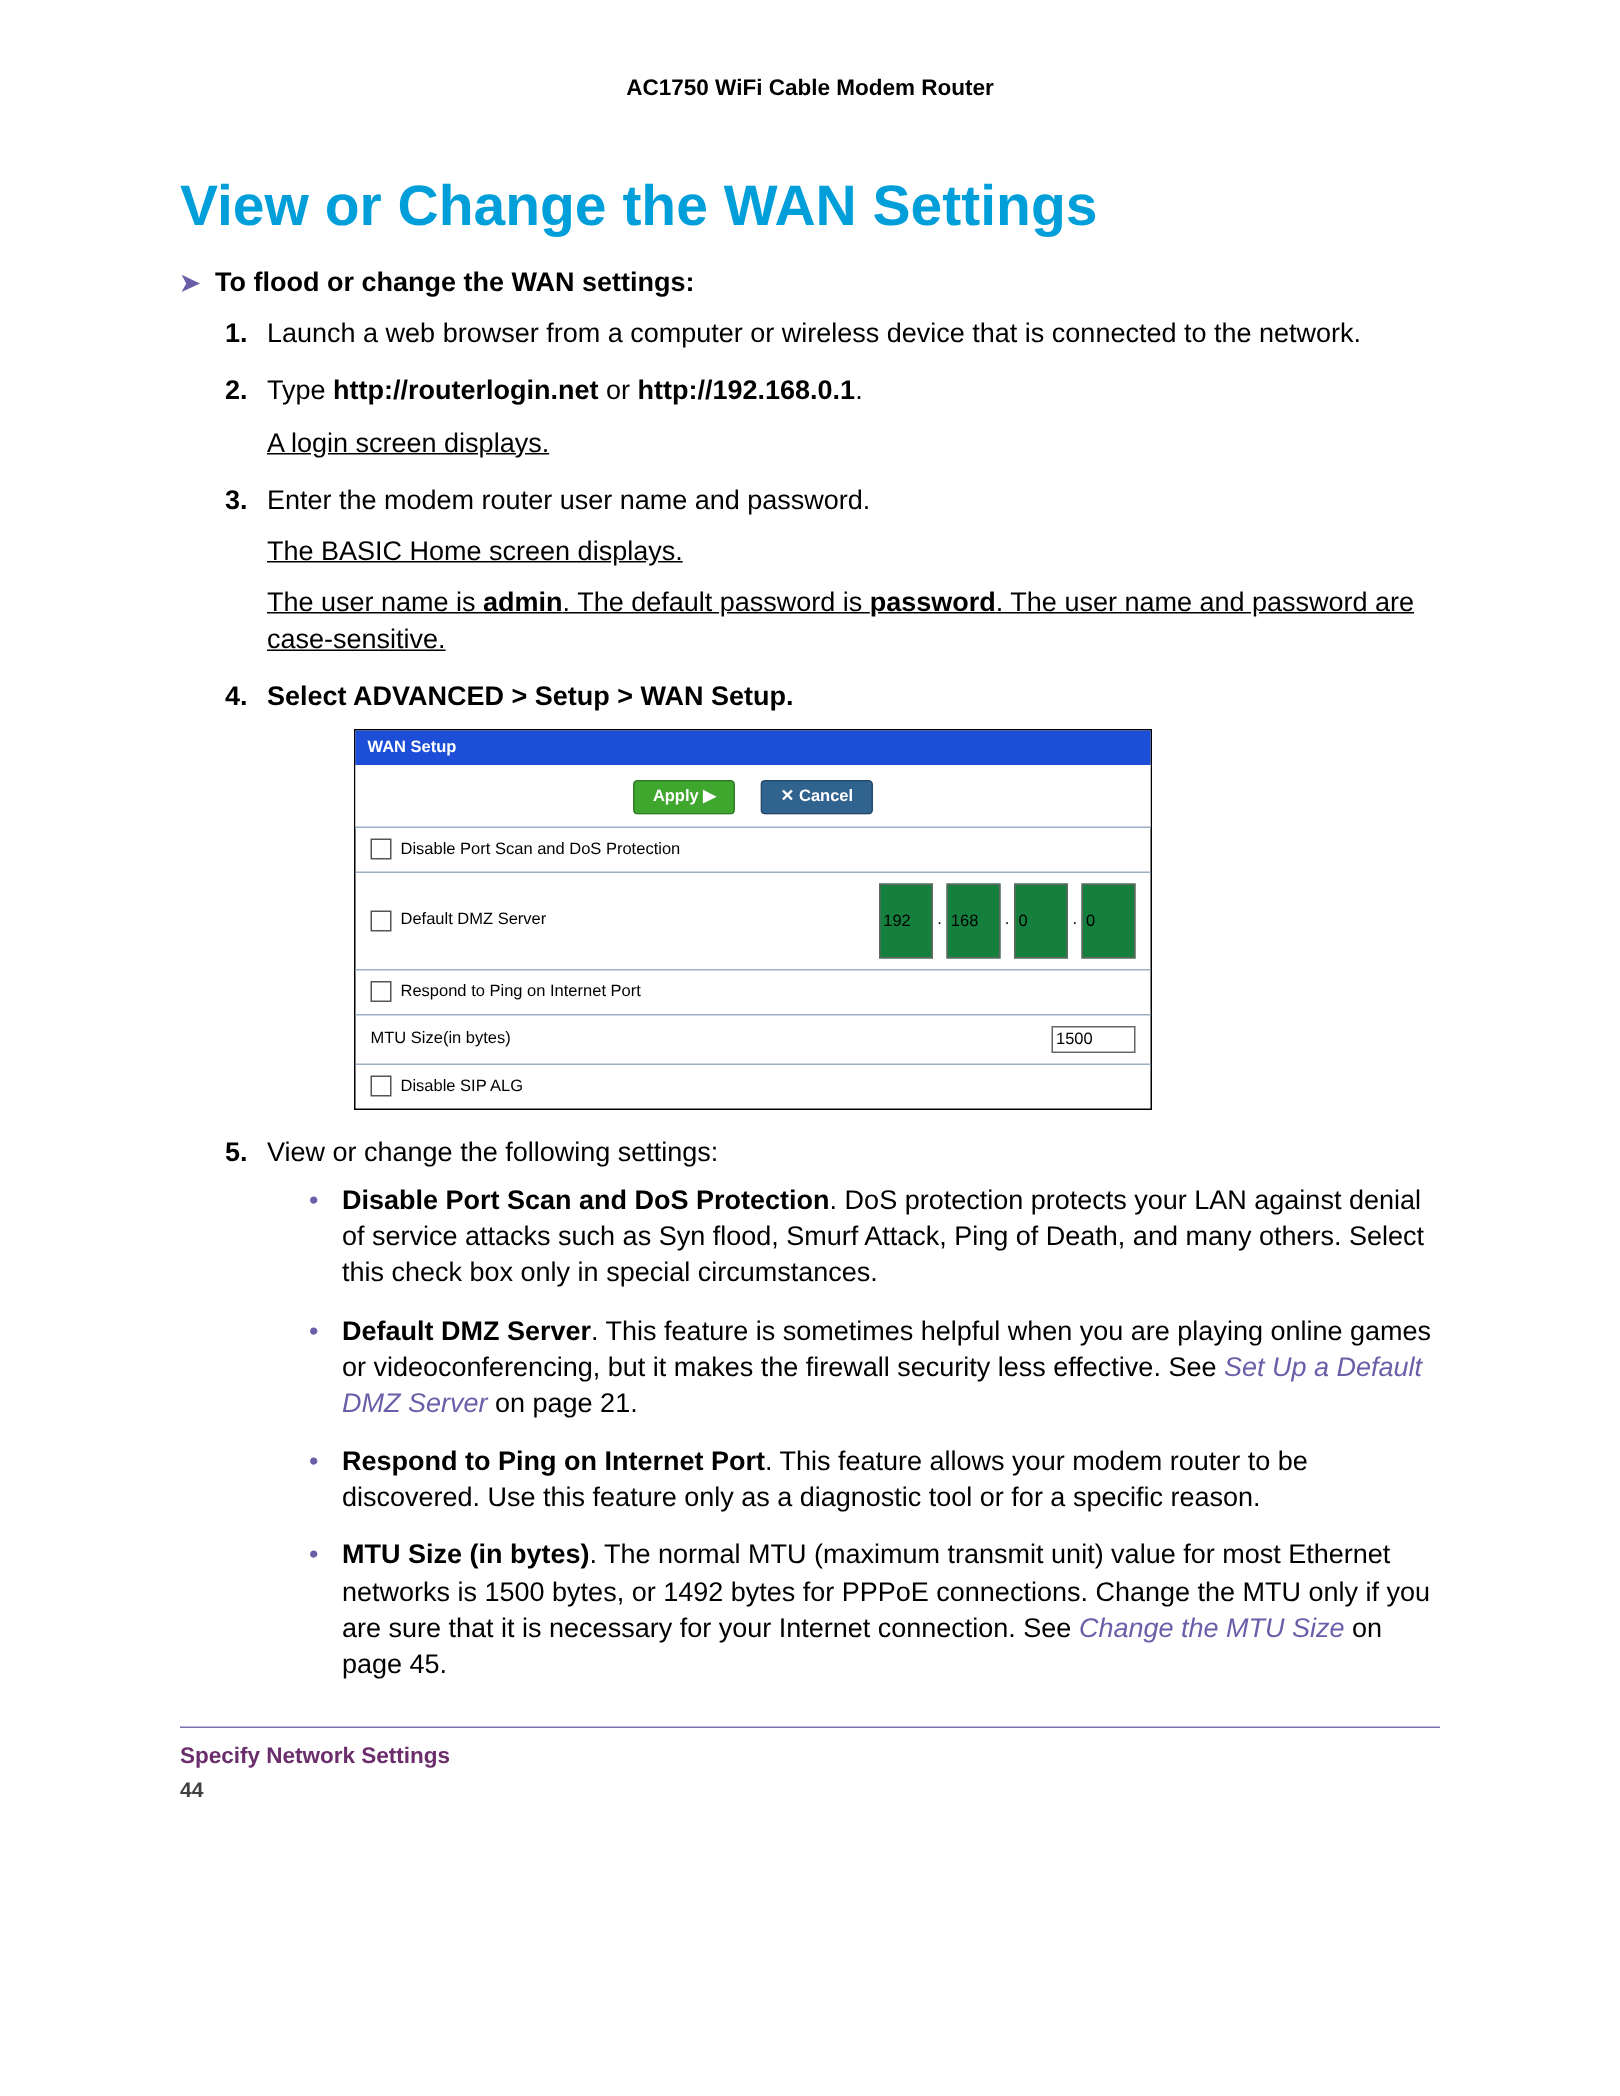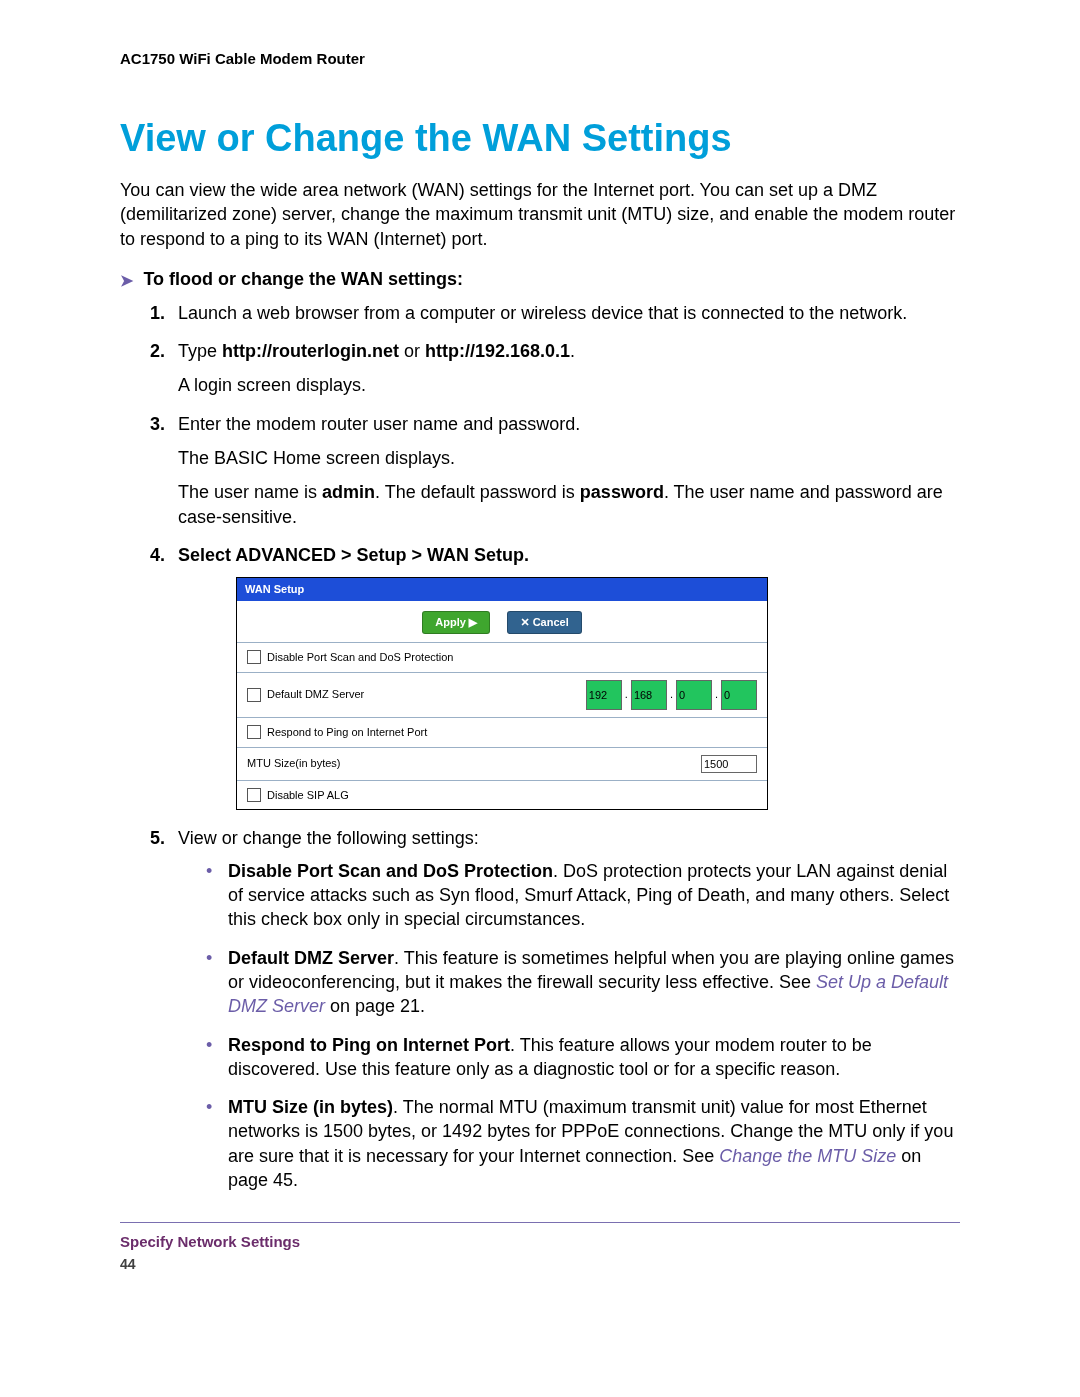--- a/index.html
+++ b/index.html
@@ -11,20 +11,21 @@
     width: 1080px;
   }
   .page {
     box-sizing: border-box;
     width: 1080px;
     min-height: 1397px;
     padding: 50px 120px 40px 120px;
     position: relative;
   }
   .doc-header {
+    text-align: center;
     font-weight: bold;
     font-size: 15px;
     margin-bottom: 50px;
   }
   h1.section-title {
     color: #009FDA;
     font-size: 38px;
     font-weight: bold;
     margin: 20px 0 18px 0;
     font-family: "Segoe UI", Arial, sans-serif;
@@ -60,20 +61,21 @@
     margin-bottom: 14px;
   }
   ol.steps > li .num {
     position: absolute;
     left: 0;
     top: 0;
     font-weight: bold;
   }
   ol.steps > li p {
     margin: 10px 0 0 0;
+    text-decoration: underline;
   }
   .bold { font-weight: bold; }
   .figure {
     margin: 10px 0 16px 58px;
     border: 1px solid #000;
     width: 530px;
     font-family: Arial, sans-serif;
     font-size: 11px;
   }
   .figure .titlebar {
@@ -109,21 +111,21 @@
   }
   .figure .row:first-of-type { border-top: 1px solid #9bb0c6; }
   .row .left { display: flex; align-items: center; gap: 6px; }
   .chk {
     width: 12px; height: 12px; border: 1px solid #555; display:inline-block;
     background:#fff;
   }
   .octets { display:flex; align-items:center; gap:2px; font-size:11px; }
   .oct-in {
     border:1px solid #666; width:30px; height:16px; font-size:11px;
-    text-align:left; padding:6px 2px; background:#22c55e;
+    text-align:left; padding:16px 2px; background:#15803d;
   }
   .dot { padding:0 1px; }
   .mtu-in {
     border:1px solid #666; width:50px; height:16px; font-size:11px;
     padding:0 2px; background:#fff;
   }
   ul.bullets {
     list-style: none;
     padding: 0;
     margin: 8px 0 0 28px;
@@ -162,21 +164,20 @@
   }
 </style>
 </head>
 <body>
 
 <div class="page">
   <div class="doc-header">AC1750 WiFi Cable Modem Router</div>
 
   <h1 class="section-title">View or Change the WAN Settings</h1>
 
-  <p class="body-text">You can view the wide area network (WAN) settings for the Internet port. You can set up a DMZ (demilitarized zone) server, change the maximum transmit unit (MTU) size, and enable the modem router to respond to a ping to its WAN (Internet) port.</p>
 
   <div class="arrow-heading">
     <span class="arrow">➤</span>
     <span>To flood or change the WAN settings:</span>
   </div>
 
   <ol class="steps">
     <li>
       <span class="num">1.</span>
       <span>Launch a web browser from a computer or wireless device that is connected to the network.</span>

